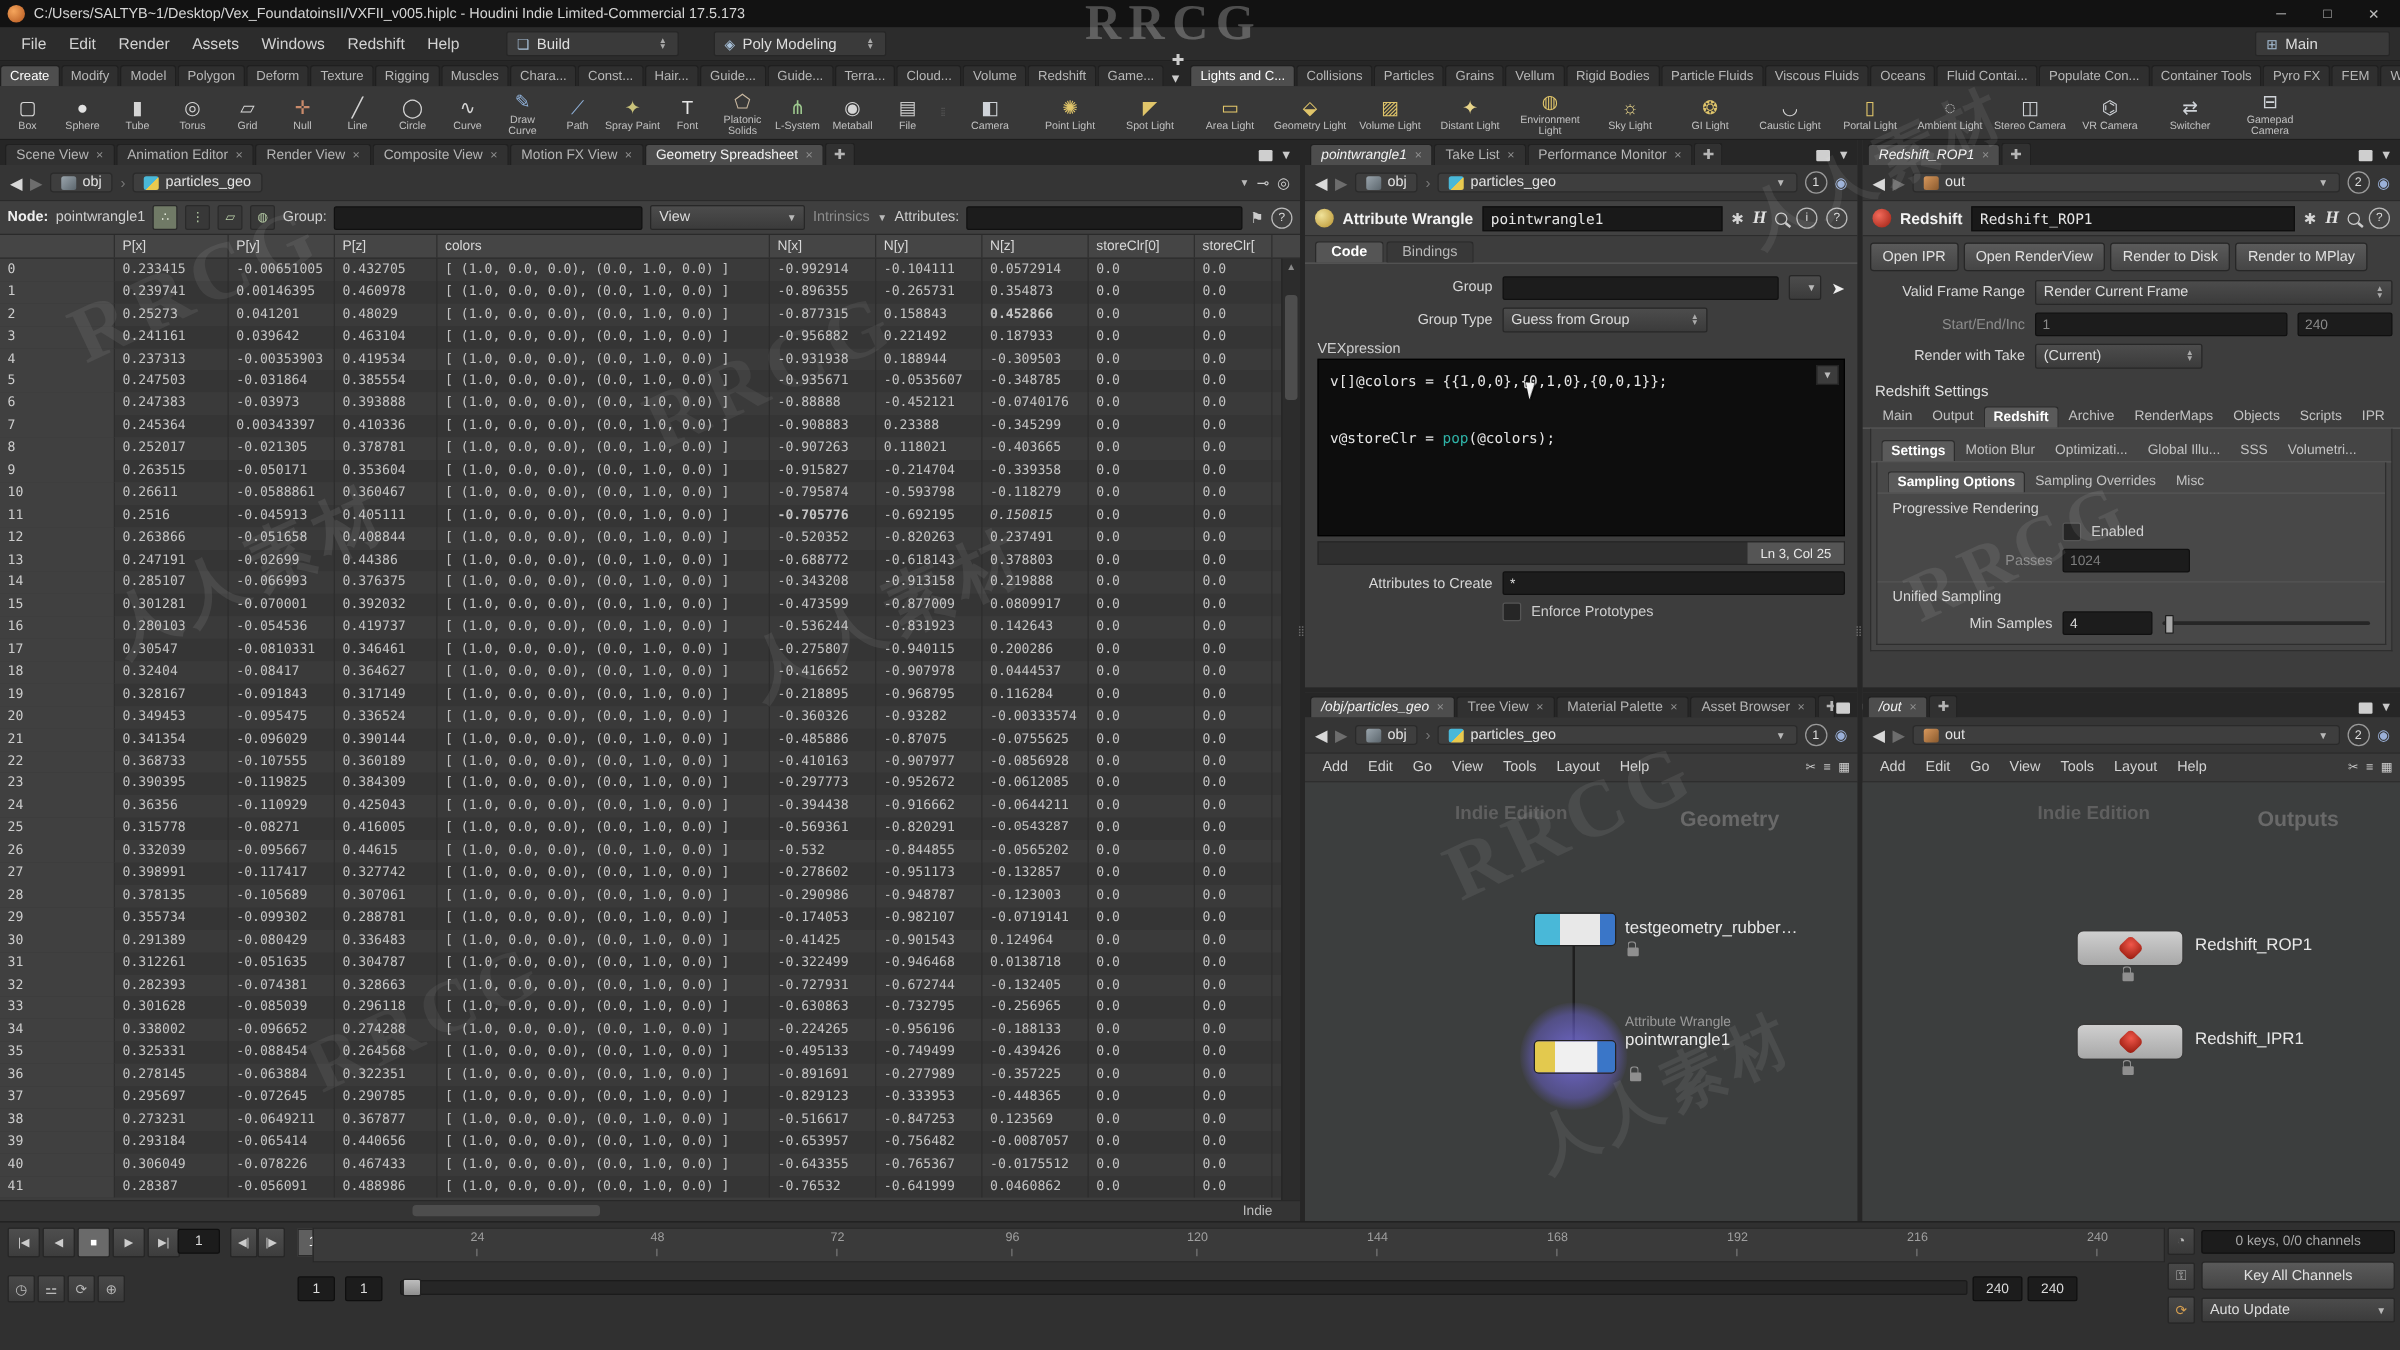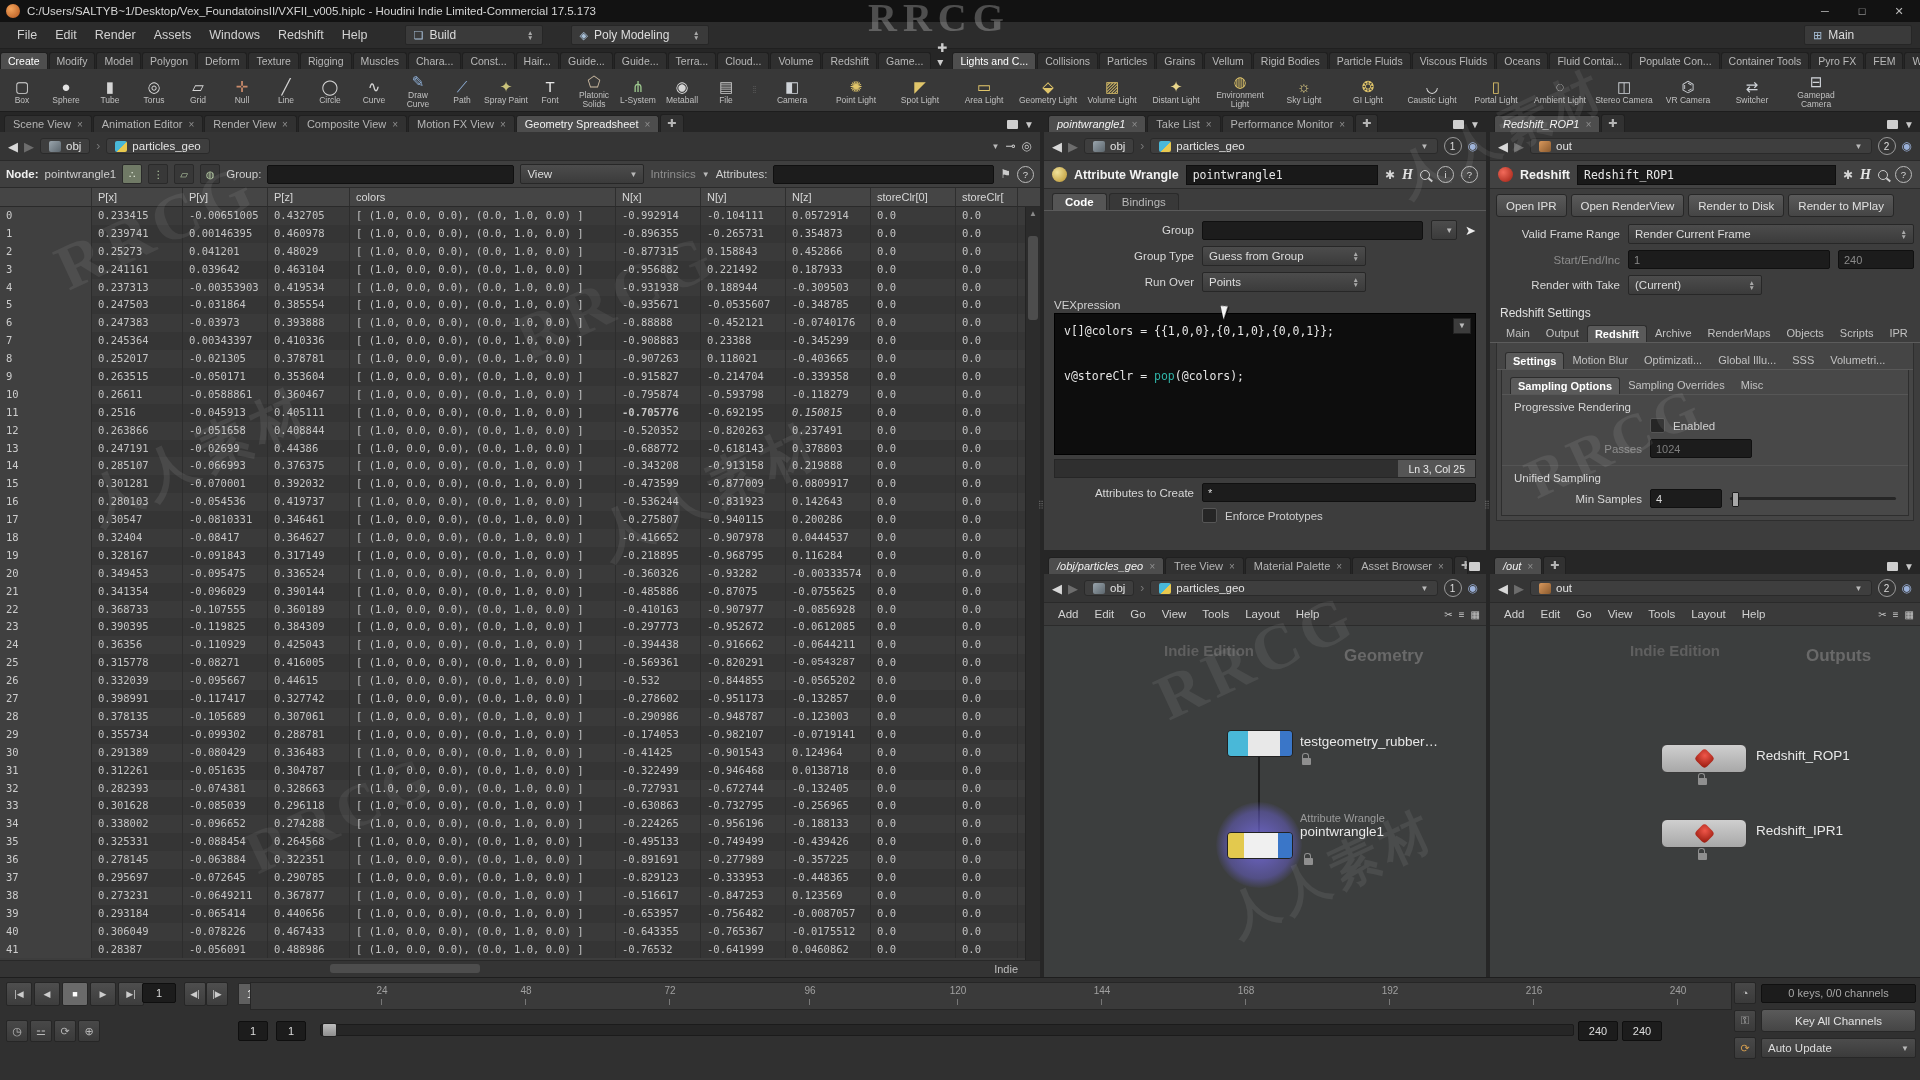--- a/index.html
+++ b/index.html
@@ -507,21 +507,21 @@
               <div class="td" style="width: 62px;">0.0</div>
             </div>
             <div class="trow">
               <div class="td tid" style="width: 92px;">2</div>
               <div class="td" style="width: 91px;">0.25273</div>
               <div class="td" style="width: 85px;">0.041201</div>
               <div class="td" style="width: 82px;">0.48029</div>
               <div class="td" style="width: 266px;">[ (1.0, 0.0, 0.0), (0.0, 1.0, 0.0) ]</div>
               <div class="td" style="width: 85px;">-0.877315</div>
               <div class="td" style="width: 85px;">0.158843</div>
-              <div class="td" style="width: 85px;">0.452866</div>
+              <div class="td" style="width: 85px; font-weight: bold;">0.452866</div>
               <div class="td" style="width: 85px;">0.0</div>
               <div class="td" style="width: 62px;">0.0</div>
             </div>
             <div class="trow odd">
               <div class="td tid" style="width: 92px;">3</div>
               <div class="td" style="width: 91px;">0.241161</div>
               <div class="td" style="width: 85px;">0.039642</div>
               <div class="td" style="width: 82px;">0.463104</div>
               <div class="td" style="width: 266px;">[ (1.0, 0.0, 0.0), (0.0, 1.0, 0.0) ]</div>
               <div class="td" style="width: 85px;">-0.956882</div>
@@ -1061,30 +1061,20 @@
           <span class="inp" style="flex:1;"></span>
           <span class="dd" style="width:18px;padding:0 3px;">
               <span class="dda">▼</span>
             </span>
           <span style="color:#eee;font-size:13px;">➤</span>
         </div>
         <div class="prow">
           <span class="plabel">Group Type</span>
           <span class="dd" style="width:150px;">
               <span>Guess from Group</span>
-              <span class="spin">
-                <span>▲</span>
-                <span>▼</span>
-              </span>
-            </span>
-        </div>
-        <div class="prow">
-          <span class="plabel">Run Over</span>
-          <span class="dd" style="width:150px;">
-              <span>Points</span>
               <span class="spin">
                 <span>▲</span>
                 <span>▼</span>
               </span>
             </span>
         </div>
         <div style="padding:4px 0 0 10px;color:#d0d0d0;font-size:11.5px;">VEXpression</div>
         <div class="code">
           <div><span>v[]@colors = {{1,0,0},{0,1,0},{0,0,1}};</span></div>
           <div>&nbsp;</div>

